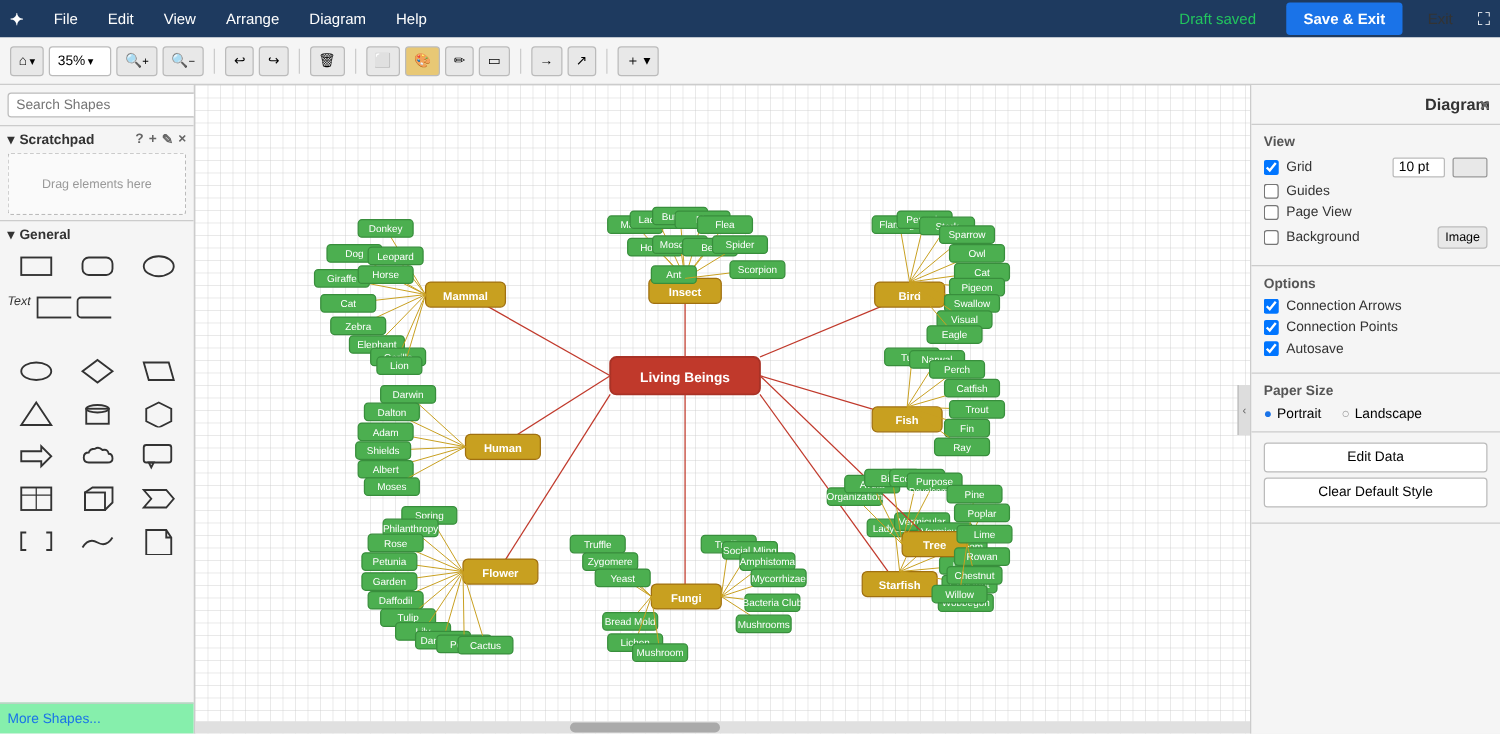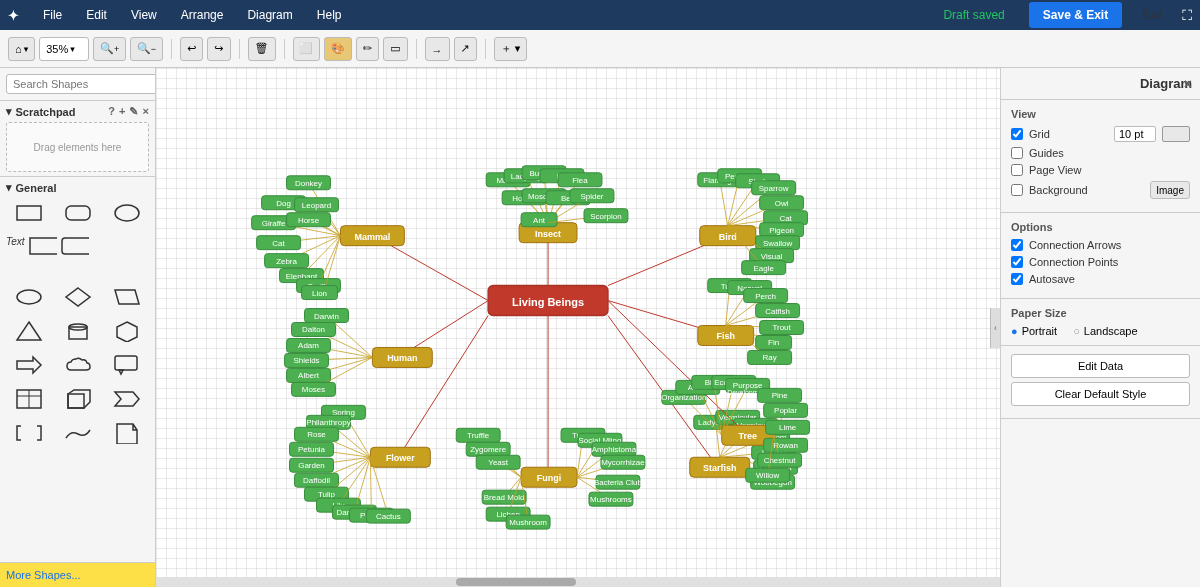--- a/index.html
+++ b/index.html
@@ -152,21 +152,21 @@
       font-style: italic;
     }
     .shape-label { font-size: 10px; color: #333; }
 
     .more-shapes {
       padding: 6px;
       border-top: 1px solid #ccc;
       cursor: pointer;
       font-size: 11px;
       color: #1a73e8;
-      background: #fde047;
+      background: #86efac;
     }
 
     
     #canvas-area {
       flex: 1;
       background-color: white;
       background-image:
         linear-gradient(rgba(200,200,200,0.4) 1px, transparent 1px),
         linear-gradient(90deg, rgba(200,200,200,0.4) 1px, transparent 1px);
       background-size: 10px 10px;

